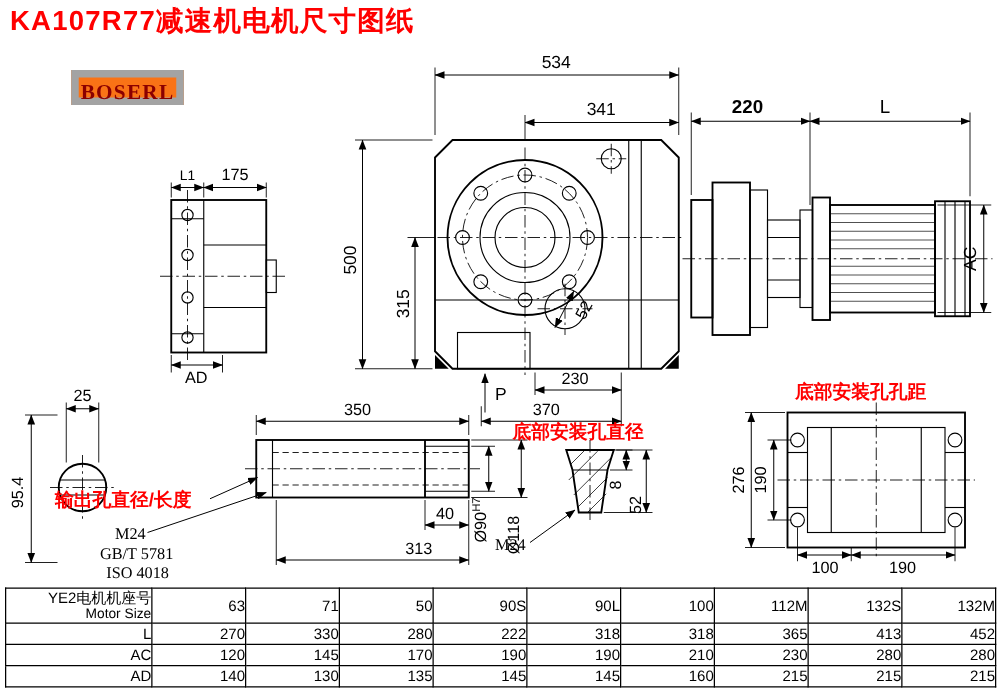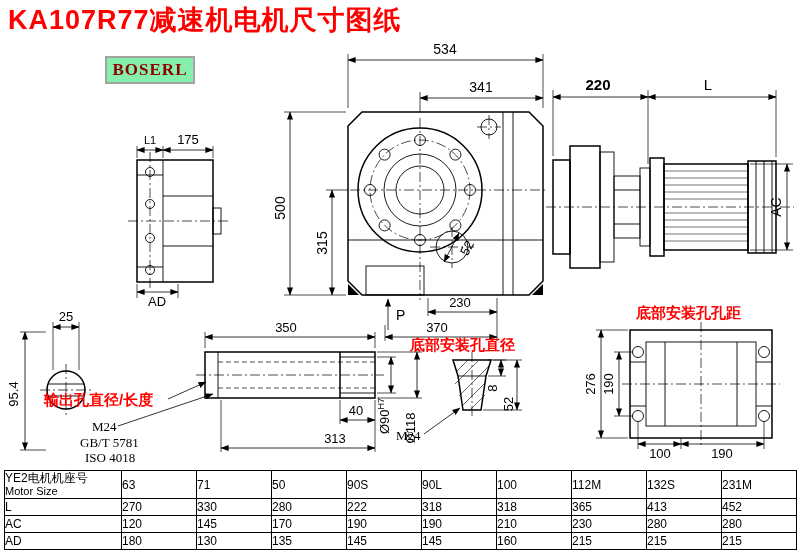--- a/index.html
+++ b/index.html
@@ -1,45 +1,45 @@
 <!DOCTYPE html>
 <html><head>
 <meta charset="utf-8">
 <style>
   * { margin:0; padding:0; box-sizing:border-box; }
   html,body { background:#ffffff; }
   .page { position:relative; width:800px; height:552px; background:#fff; overflow:hidden;
           font-family:"Liberation Sans",sans-serif; }
-  .title { position:absolute; left:8px; top:2px; font-size:27px; font-weight:bold;
+  .title { position:absolute; left:8px; top:2px; font-size:22px; font-weight:bold;
            color:#ff0000; letter-spacing:1px; white-space:nowrap; }
   .logo { position:absolute; left:57px; top:56px; width:90px; height:28px;
-          border:2px solid #a3a3a3; color:#8b0000; background:#86efac;
+          border:6px solid #a3a3a3; color:#8b0000; background:#f97316;
           font:bold 17px "Liberation Serif",serif; text-align:center; line-height:24px;
-          letter-spacing:1px;margin-left:48px; }
+          letter-spacing:1px; }
   svg.draw { position:absolute; left:0; top:0; }
   
   .o  { fill:none; stroke:#000; stroke-width:1.5; }
   .t  { fill:none; stroke:#000; stroke-width:0.9; }
   .x  { fill:none; stroke:#000; stroke-width:0.7; }
   .dim{ fill:none; stroke:#000; stroke-width:0.8; }
   .cl { fill:none; stroke:#000; stroke-width:0.7; stroke-dasharray:10 3 2 3; }
   .hid{ fill:none; stroke:#000; stroke-width:0.7; stroke-dasharray:5 3; }
   .f  { fill:none; stroke:#000; stroke-width:0.55; }
   .h  { fill:none; stroke:#000; stroke-width:0.6; }
   text { fill:#000; font-family:"Liberation Sans",sans-serif; font-size:13px; }
   text.big { font-size:14px; }
   text.sm  { font-size:11px; }
   text.bold{ font-weight:bold; font-size:15px; }
   text.lg  { font-size:15px; }
   text.red { fill:#ff0000; font-weight:bold; font-size:15px; }
   text.ser { font-family:"Liberation Serif",serif; font-size:13px; }
   
   .size-table { position:absolute; left:4px; top:470px; width:792px; border-collapse:collapse;
                 table-layout:fixed; font-size:12px; color:#000; background:#fff; }
-  .size-table td { border:1px solid #000; text-align:left; padding:0; vertical-align:middle; }
+  .size-table td { border:1px solid #000; text-align:right; padding:0; vertical-align:middle; }
   .size-table tr.hdr td { height:28px; }
   .size-table tr.row td { height:17px; }
   .size-table .corner div { line-height:13px; font-size:12px; }
   .size-table .corner .en { font-size:11px; }
 </style>
 </head>
 <body>
 
 <div class="page">
 
@@ -305,21 +305,21 @@
         <div class="en">Motor Size</div>
       </td>
       <td>63</td>
       <td>71</td>
       <td>50</td>
       <td>90S</td>
       <td>90L</td>
       <td>100</td>
       <td>112M</td>
       <td>132S</td>
-      <td>231M</td>
+      <td>132M</td>
     </tr>
     <tr class="row">
       <td>L</td>
       <td>270</td>
       <td>330</td>
       <td>280</td>
       <td>222</td>
       <td>318</td>
       <td>318</td>
       <td>365</td>
@@ -333,21 +333,21 @@
       <td>170</td>
       <td>190</td>
       <td>190</td>
       <td>210</td>
       <td>230</td>
       <td>280</td>
       <td>280</td>
     </tr>
     <tr class="row">
       <td>AD</td>
-      <td>180</td>
+      <td>140</td>
       <td>130</td>
       <td>135</td>
       <td>145</td>
       <td>145</td>
       <td>160</td>
       <td>215</td>
       <td>215</td>
       <td>215</td>
     </tr>
   </tbody>

